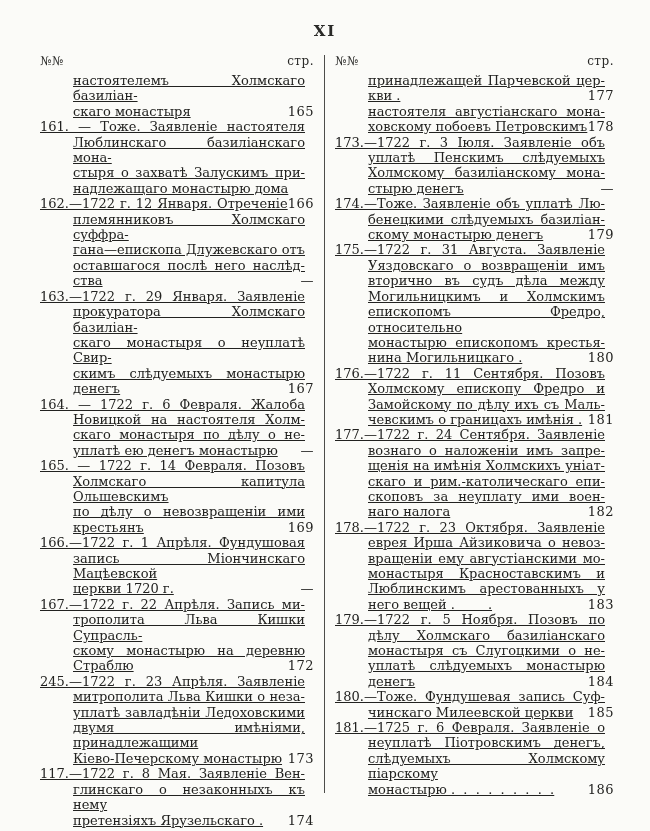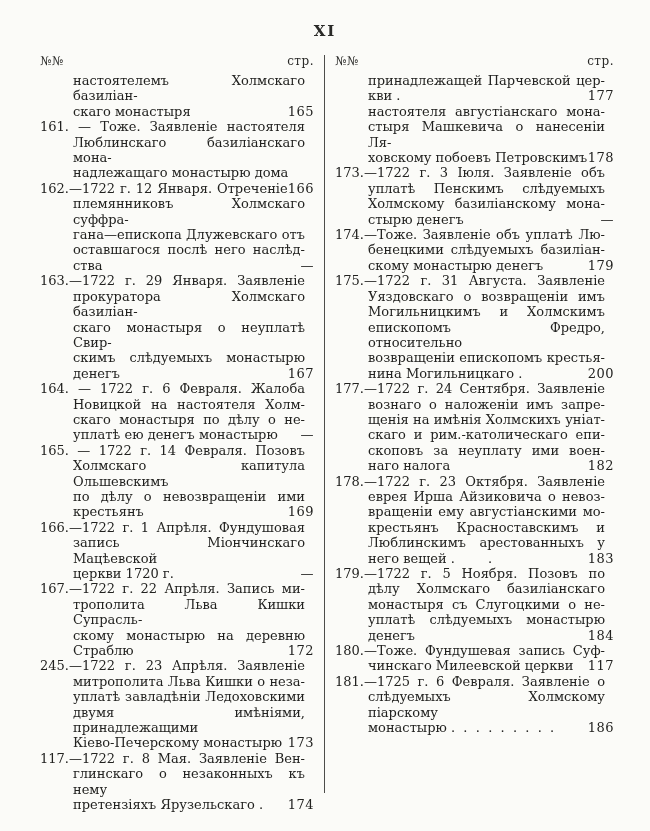--- a/index.html
+++ b/index.html
@@ -57,20 +57,21 @@
   }
   .col-header .nn { letter-spacing: 0.5px; }
   .col-header .str { letter-spacing: 0.5px; }
   .entries {
     font-size: 13px;
     line-height: 15.4px;
     padding-right: 9px;
   }
   .entry {
     padding-left: 33px;
+    text-decoration: underline;
   }
   .line {
     text-align: justify;
     text-align-last: justify;
   }
   .line.first {
     margin-left: -33px;
   }
   .line.last {
     text-align: left;
@@ -95,20 +96,21 @@
         <span class="str">стр.</span>
       </div>
       <div class="entries" id="col0">
           <div class="entry cont">
             <div class="line">настоятелемъ Холмскаго базиліан-</div>
             <div class="line last">скаго монастыря<span class="pg">165</span></div>
           </div>
           <div class="entry">
             <div class="line first">161. — Тоже. Заявленіе настоятеля</div>
             <div class="line">Люблинскаго базиліанскаго мона-</div>
+            <div class="line">стыря о захватѣ Залускимъ при-</div>
             <div class="line last">надлежащаго монастырю дома<span class="pg">166</span></div>
           </div>
           <div class="entry">
             <div class="line first">162.—1722 г. 12 Января. Отреченіе</div>
             <div class="line">племянниковъ Холмскаго суффра-</div>
             <div class="line">гана—епископа Длужевскаго отъ</div>
             <div class="line">оставшагося послѣ него наслѣд-</div>
             <div class="line last">ства<span class="pg">—</span></div>
           </div>
           <div class="entry">
@@ -163,71 +165,78 @@
         <span class="nn">№№</span>
         <span class="str">стр.</span>
       </div>
       <div class="entries" id="col1">
           <div class="entry cont">
             <div class="line">принадлежащей Парчевской цер-</div>
             <div class="line last">кви .<span class="pg">177</span></div>
           </div>
           <div class="entry">
             <div class="line">настоятеля августіанскаго мона-</div>
-            <div class="line">стыря Машкевича о нанесеніи Ля-</div>
             <div class="line last">ховскому побоевъ Петровскимъ<span class="pg">178</span></div>
           </div>
           <div class="entry">
             <div class="line first">173.—1722 г. 3 Іюля. Заявленіе объ</div>
             <div class="line">уплатѣ Пенскимъ слѣдуемыхъ</div>
             <div class="line">Холмскому базиліанскому мона-</div>
             <div class="line last">стырю денегъ<span class="pg">—</span></div>
           </div>
           <div class="entry">
             <div class="line first">174.—Тоже. Заявленіе объ уплатѣ Лю-</div>
             <div class="line">бенецкими слѣдуемыхъ базиліан-</div>
             <div class="line last">скому монастырю денегъ<span class="pg">179</span></div>
           </div>
           <div class="entry">
             <div class="line first">175.—1722 г. 31 Августа. Заявленіе</div>
             <div class="line">Уяздовскаго о возвращеніи имъ</div>
+            <div class="line">вторично въ судъ дѣла между</div>
             <div class="line">Могильницкимъ и Холмскимъ</div>
             <div class="line">епископомъ Фредро, относительно</div>
-            <div class="line">возвращеніи епископомъ крестья-</div>
-            <div class="line last">нина Могильницкаго .<span class="pg">200</span></div>
+            <div class="line">монастырю епископомъ крестья-</div>
+            <div class="line last">нина Могильницкаго .<span class="pg">180</span></div>
+          </div>
+          <div class="entry">
+            <div class="line first">176.—1722 г. 11 Сентября. Позовъ</div>
+            <div class="line">Холмскому епископу Фредро и</div>
+            <div class="line">Замойскому по дѣлу ихъ съ Маль-</div>
+            <div class="line last">чевскимъ о границахъ имѣнія .<span class="pg">181</span></div>
           </div>
           <div class="entry">
             <div class="line first">177.—1722 г. 24 Сентября. Заявленіе</div>
             <div class="line">вознаго о наложеніи имъ запре-</div>
             <div class="line">щенія на имѣнія Холмскихъ уніат-</div>
             <div class="line">скаго и рим.-католическаго епи-</div>
             <div class="line">скоповъ за неуплату ими воен-</div>
             <div class="line last">наго налога<span class="pg">182</span></div>
           </div>
           <div class="entry">
             <div class="line first">178.—1722 г. 23 Октября. Заявленіе</div>
             <div class="line">еврея Ирша Айзиковича о невоз-</div>
             <div class="line">вращеніи ему августіанскими мо-</div>
-            <div class="line">крестьянъ Красноставскимъ и</div>
+            <div class="line">монастыря Красноставскимъ и</div>
             <div class="line">Люблинскимъ арестованныхъ у</div>
             <div class="line last">него вещей .&nbsp;&nbsp;&nbsp;&nbsp;&nbsp;&nbsp;&nbsp;&nbsp;.<span class="pg">183</span></div>
           </div>
           <div class="entry">
             <div class="line first">179.—1722 г. 5 Ноября. Позовъ по</div>
             <div class="line">дѣлу Холмскаго базиліанскаго</div>
             <div class="line">монастыря съ Слугоцкими о не-</div>
             <div class="line">уплатѣ слѣдуемыхъ монастырю</div>
             <div class="line last">денегъ<span class="pg">184</span></div>
           </div>
           <div class="entry">
             <div class="line first">180.—Тоже. Фундушевая запись Суф-</div>
-            <div class="line last">чинскаго Милеевской церкви<span class="pg">117</span></div>
+            <div class="line last">чинскаго Милеевской церкви<span class="pg">185</span></div>
           </div>
           <div class="entry">
             <div class="line first">181.—1725 г. 6 Февраля. Заявленіе о</div>
+            <div class="line">неуплатѣ Піотровскимъ денегъ,</div>
             <div class="line">слѣдуемыхъ Холмскому піарскому</div>
             <div class="line last">монастырю&nbsp;.&nbsp;&nbsp;.&nbsp;&nbsp;.&nbsp;&nbsp;.&nbsp;&nbsp;.&nbsp;&nbsp;.&nbsp;&nbsp;.&nbsp;&nbsp;.&nbsp;&nbsp;.<span class="pg">186</span></div>
           </div>
         </div>
     </div>
 
   </div>
 </div>
 
 </body></html>

